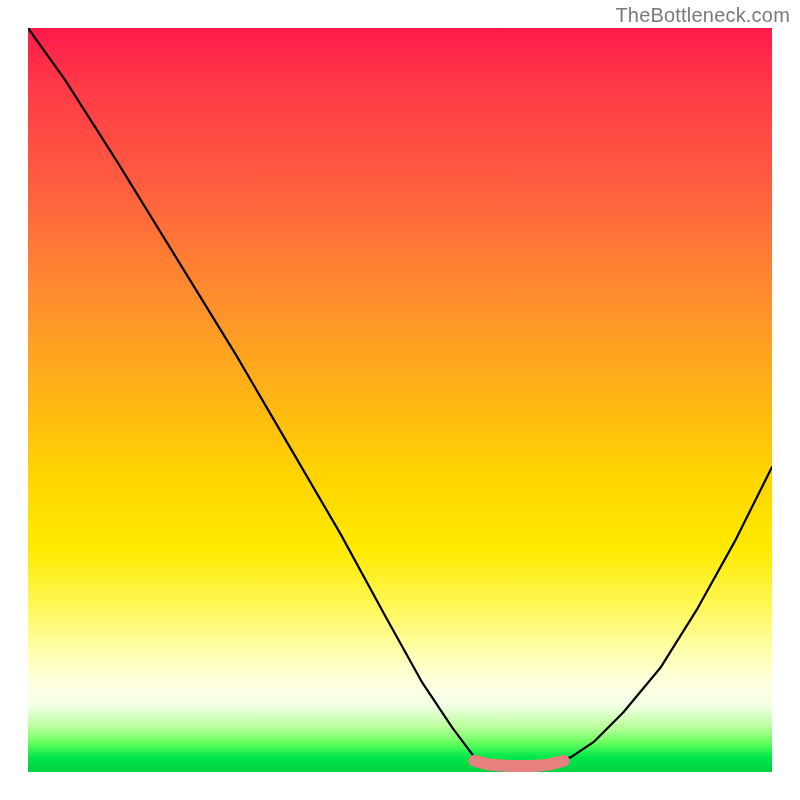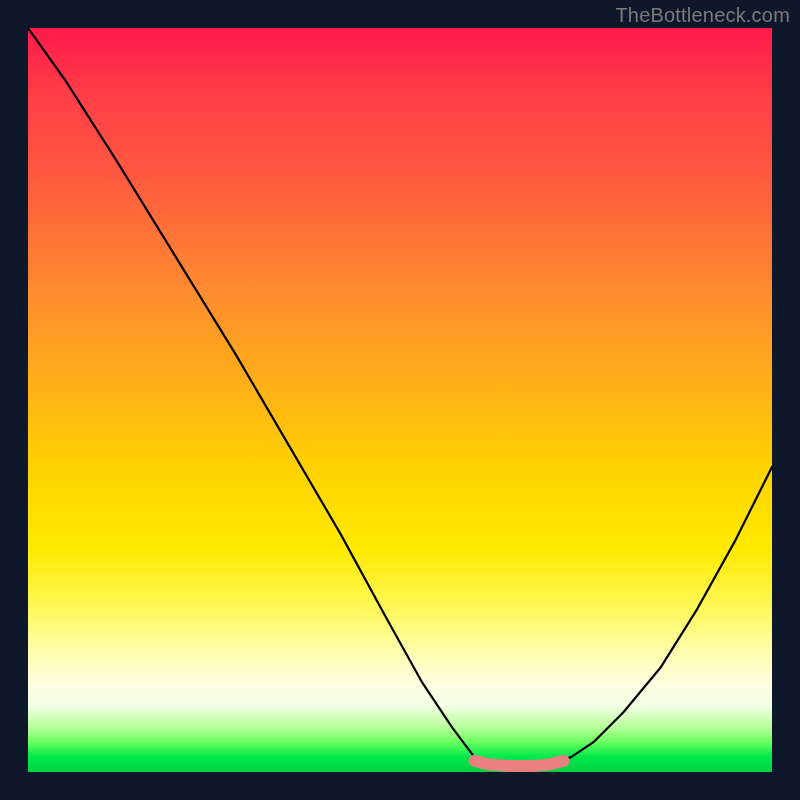--- a/index.html
+++ b/index.html
@@ -10,21 +10,21 @@
     background: #000;
     overflow: hidden;
     font-family: -apple-system, BlinkMacSystemFont, "Segoe UI", Arial, sans-serif;
   }
   .frame {
     position: absolute;
     left: 0;
     top: 0;
     width: 800px;
     height: 800px;
-    background: #0f172a;
+    background: #ffffff;
   }
   .plot-area {
     position: absolute;
     left: 28px;
     top: 28px;
     width: 744px;
     height: 744px;
     
     background: linear-gradient(
       to bottom,

